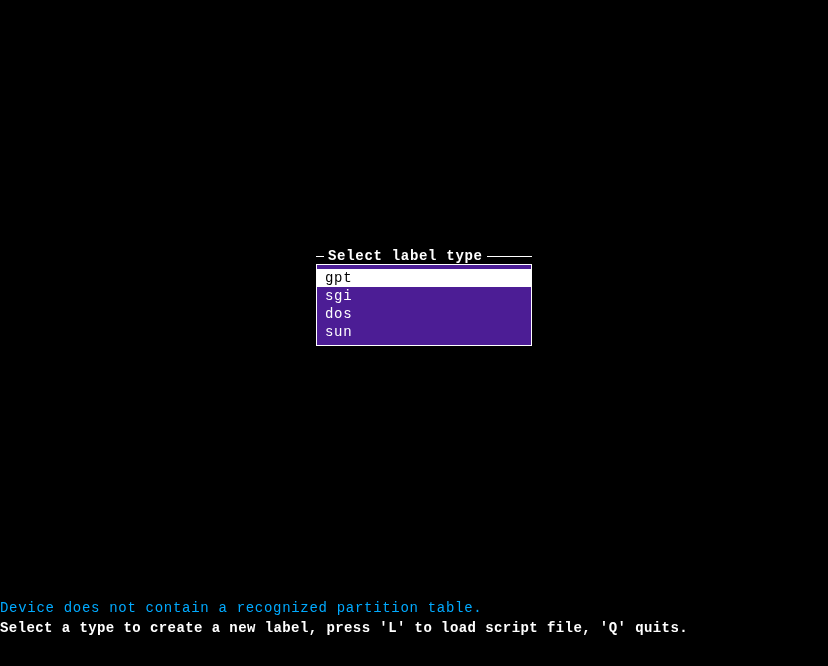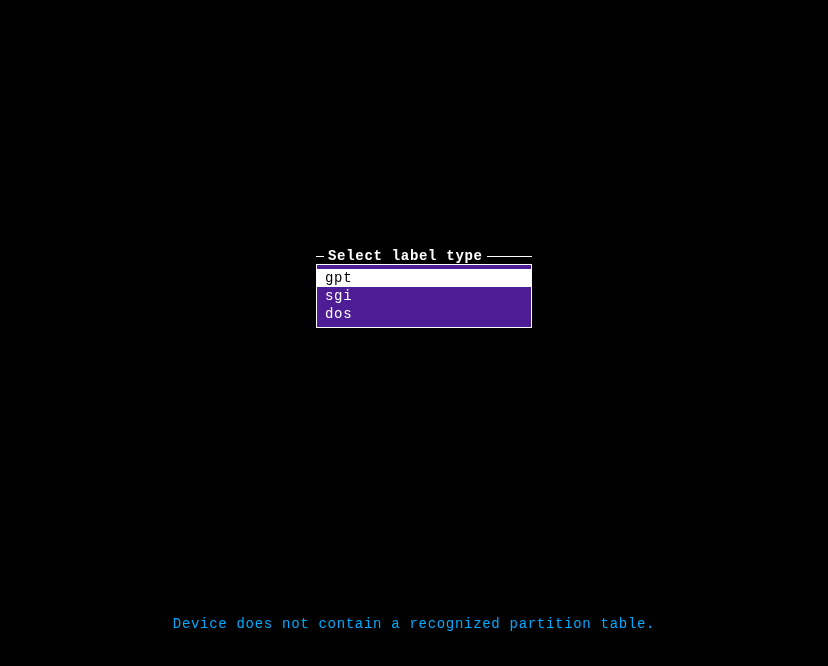--- a/index.html
+++ b/index.html
@@ -81,21 +81,21 @@
     .menu-item.selected {
       background-color: #ffffff;
       color: #000000;
     }
 
     .status-bar {
       position: absolute;
       bottom: 30px;
       left: 0;
       right: 0;
-      text-align: center;
+      text-align: left;
       text-decoration: underline;
     }
 
     .status-line1 {
       color: #00aaff;
       font-size: 14px;
       letter-spacing: 0.05em;
       margin-bottom: 4px;
     }
 
@@ -112,20 +112,22 @@
 <div class="terminal-screen">
 
   <div class="dialog-container">
     <div class="dialog-title-bar">
       <span class="dialog-title-text">Select label type</span>
     </div>
     <div class="dialog-box">
       <div class="menu-item selected">gpt</div>
       <div class="menu-item">sgi</div>
       <div class="menu-item">dos</div>
+      <div class="menu-item">sun</div>
     </div>
   </div>
 
   <div class="status-bar">
     <div class="status-line1">Device does not contain a recognized partition table.</div>
+    <div class="status-line2">Select a type to create a new label, press 'L' to load script file, 'Q' quits.</div>
   </div>
 
 </div>
 
 </body></html>

